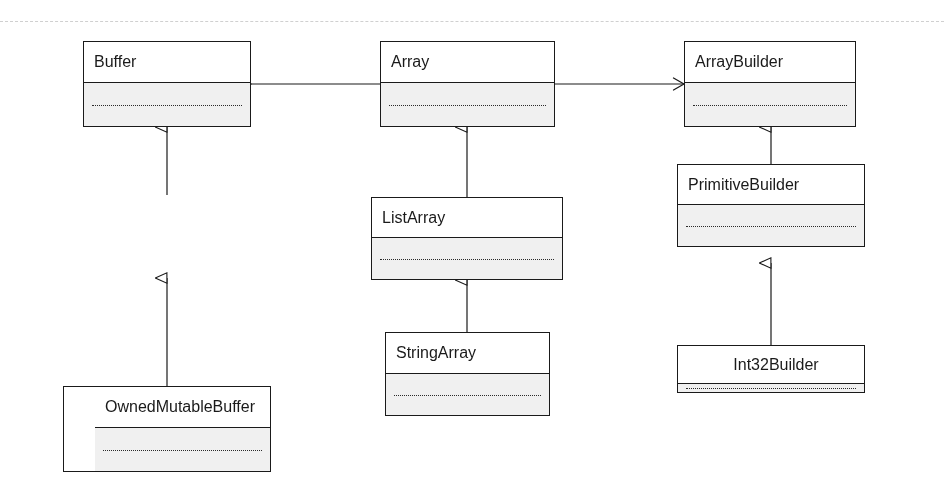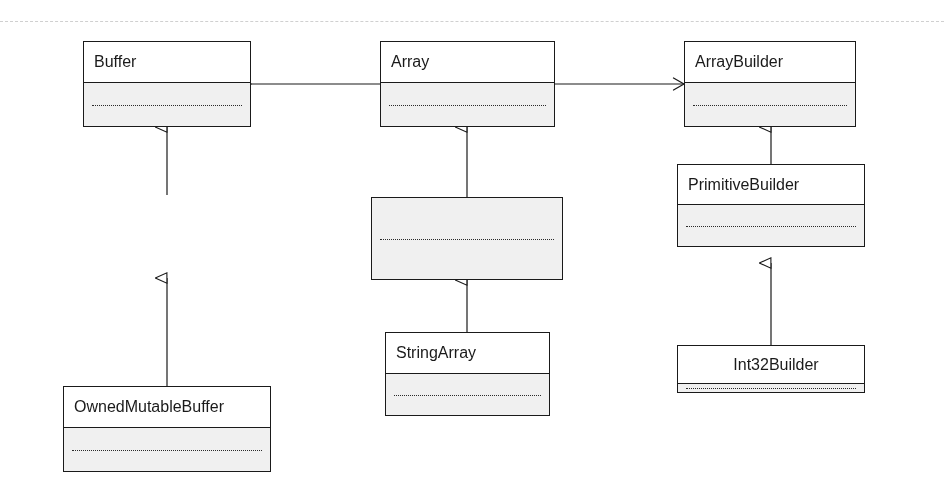--- a/index.html
+++ b/index.html
@@ -151,35 +151,38 @@
     <div class="uml-name-row" style="height:41px;">
       <span class="uml-name-text">ArrayBuilder</span>
     </div>
     <div class="uml-attr-row">
       <div class="uml-attr-sep"></div>
     </div>
   </div>
 
 
   <div class="uml-class" style="left:371px; top:197px; width:192px; height:83px;">
+    <div class="uml-name-row" style="height:40px;">
+      <span class="uml-name-text">ListArray</span>
+    </div>
     <div class="uml-attr-row">
       <div class="uml-attr-sep"></div>
     </div>
   </div>
 
   <div class="uml-class" style="left:677px; top:164px; width:188px; height:83px;">
     <div class="uml-name-row" style="height:40px;">
       <span class="uml-name-text">PrimitiveBuilder</span>
     </div>
     <div class="uml-attr-row">
       <div class="uml-attr-sep"></div>
     </div>
   </div>
 
-  <div class="uml-class" style="left:63px; top:386px; width:208px; height:86px;">
+  <div class="uml-class" style="left:63px; top:386px; width:208px; height:86px;padding-left:31px;">
     <div class="uml-name-row" style="height:41px;">
       <span class="uml-name-text">OwnedMutableBuffer</span>
     </div>
     <div class="uml-attr-row">
       <div class="uml-attr-sep"></div>
     </div>
   </div>
 
   <div class="uml-class" style="left:385px; top:332px; width:165px; height:84px;">
     <div class="uml-name-row" style="height:41px;">

